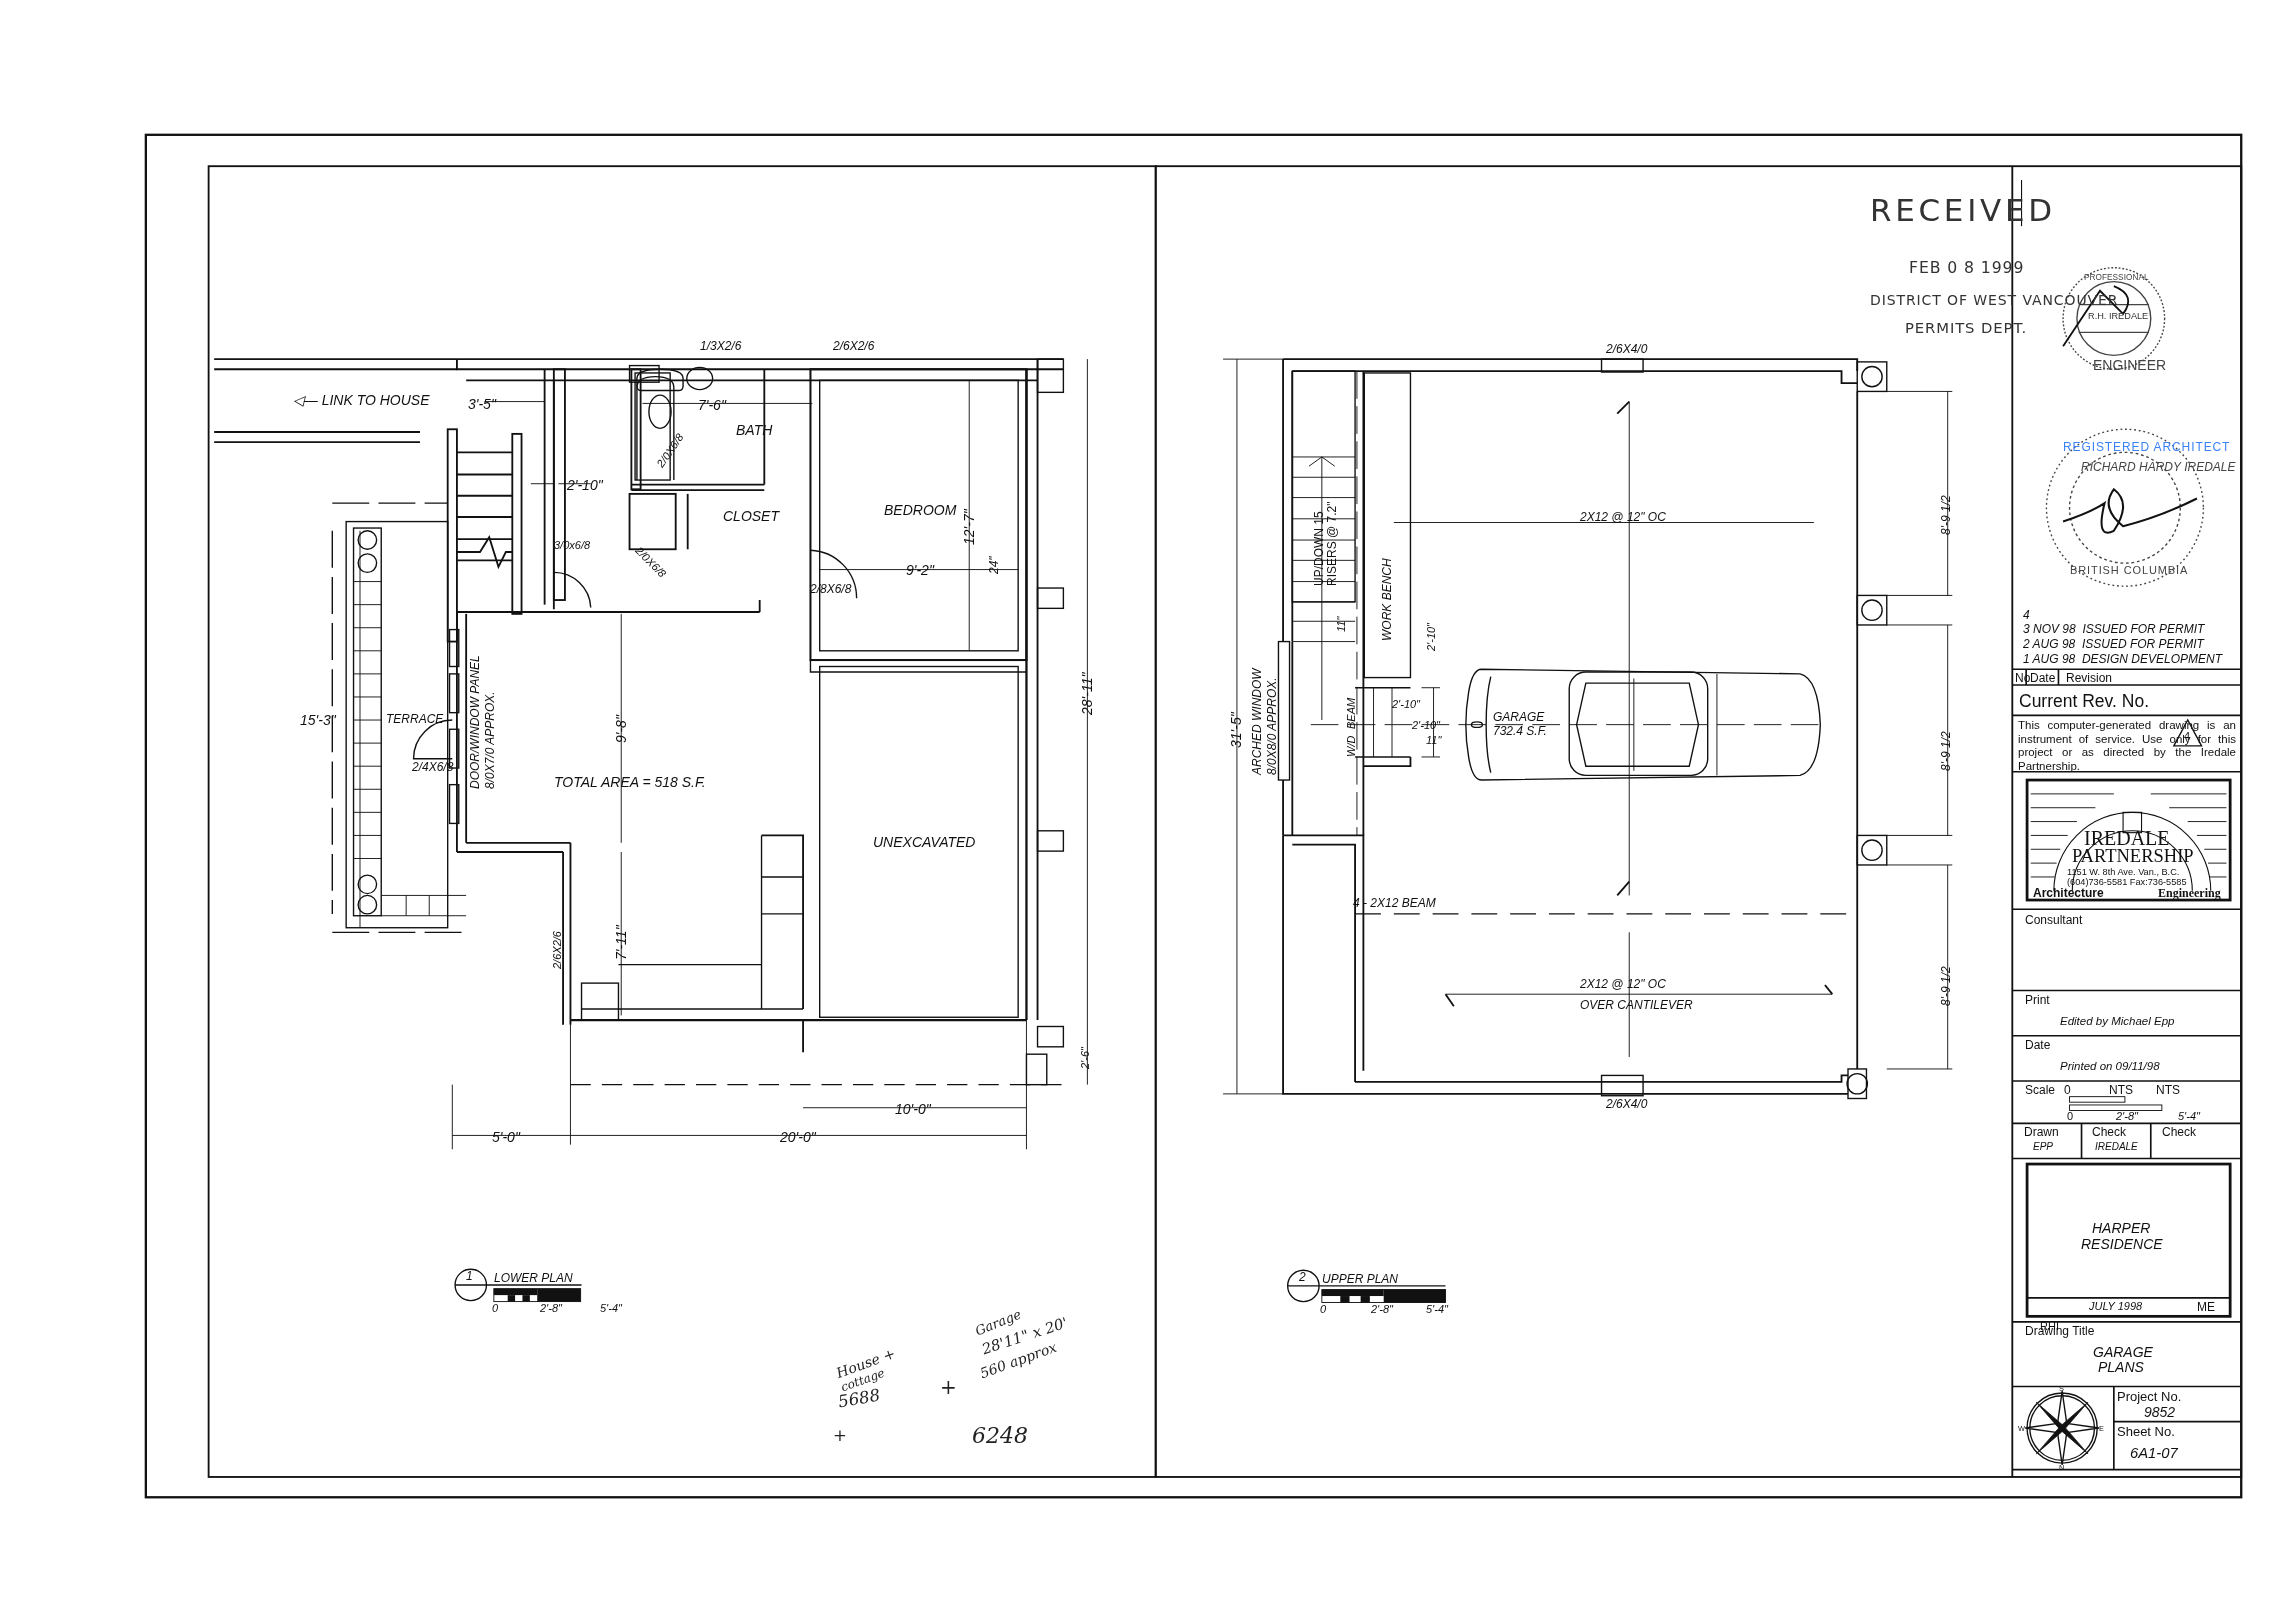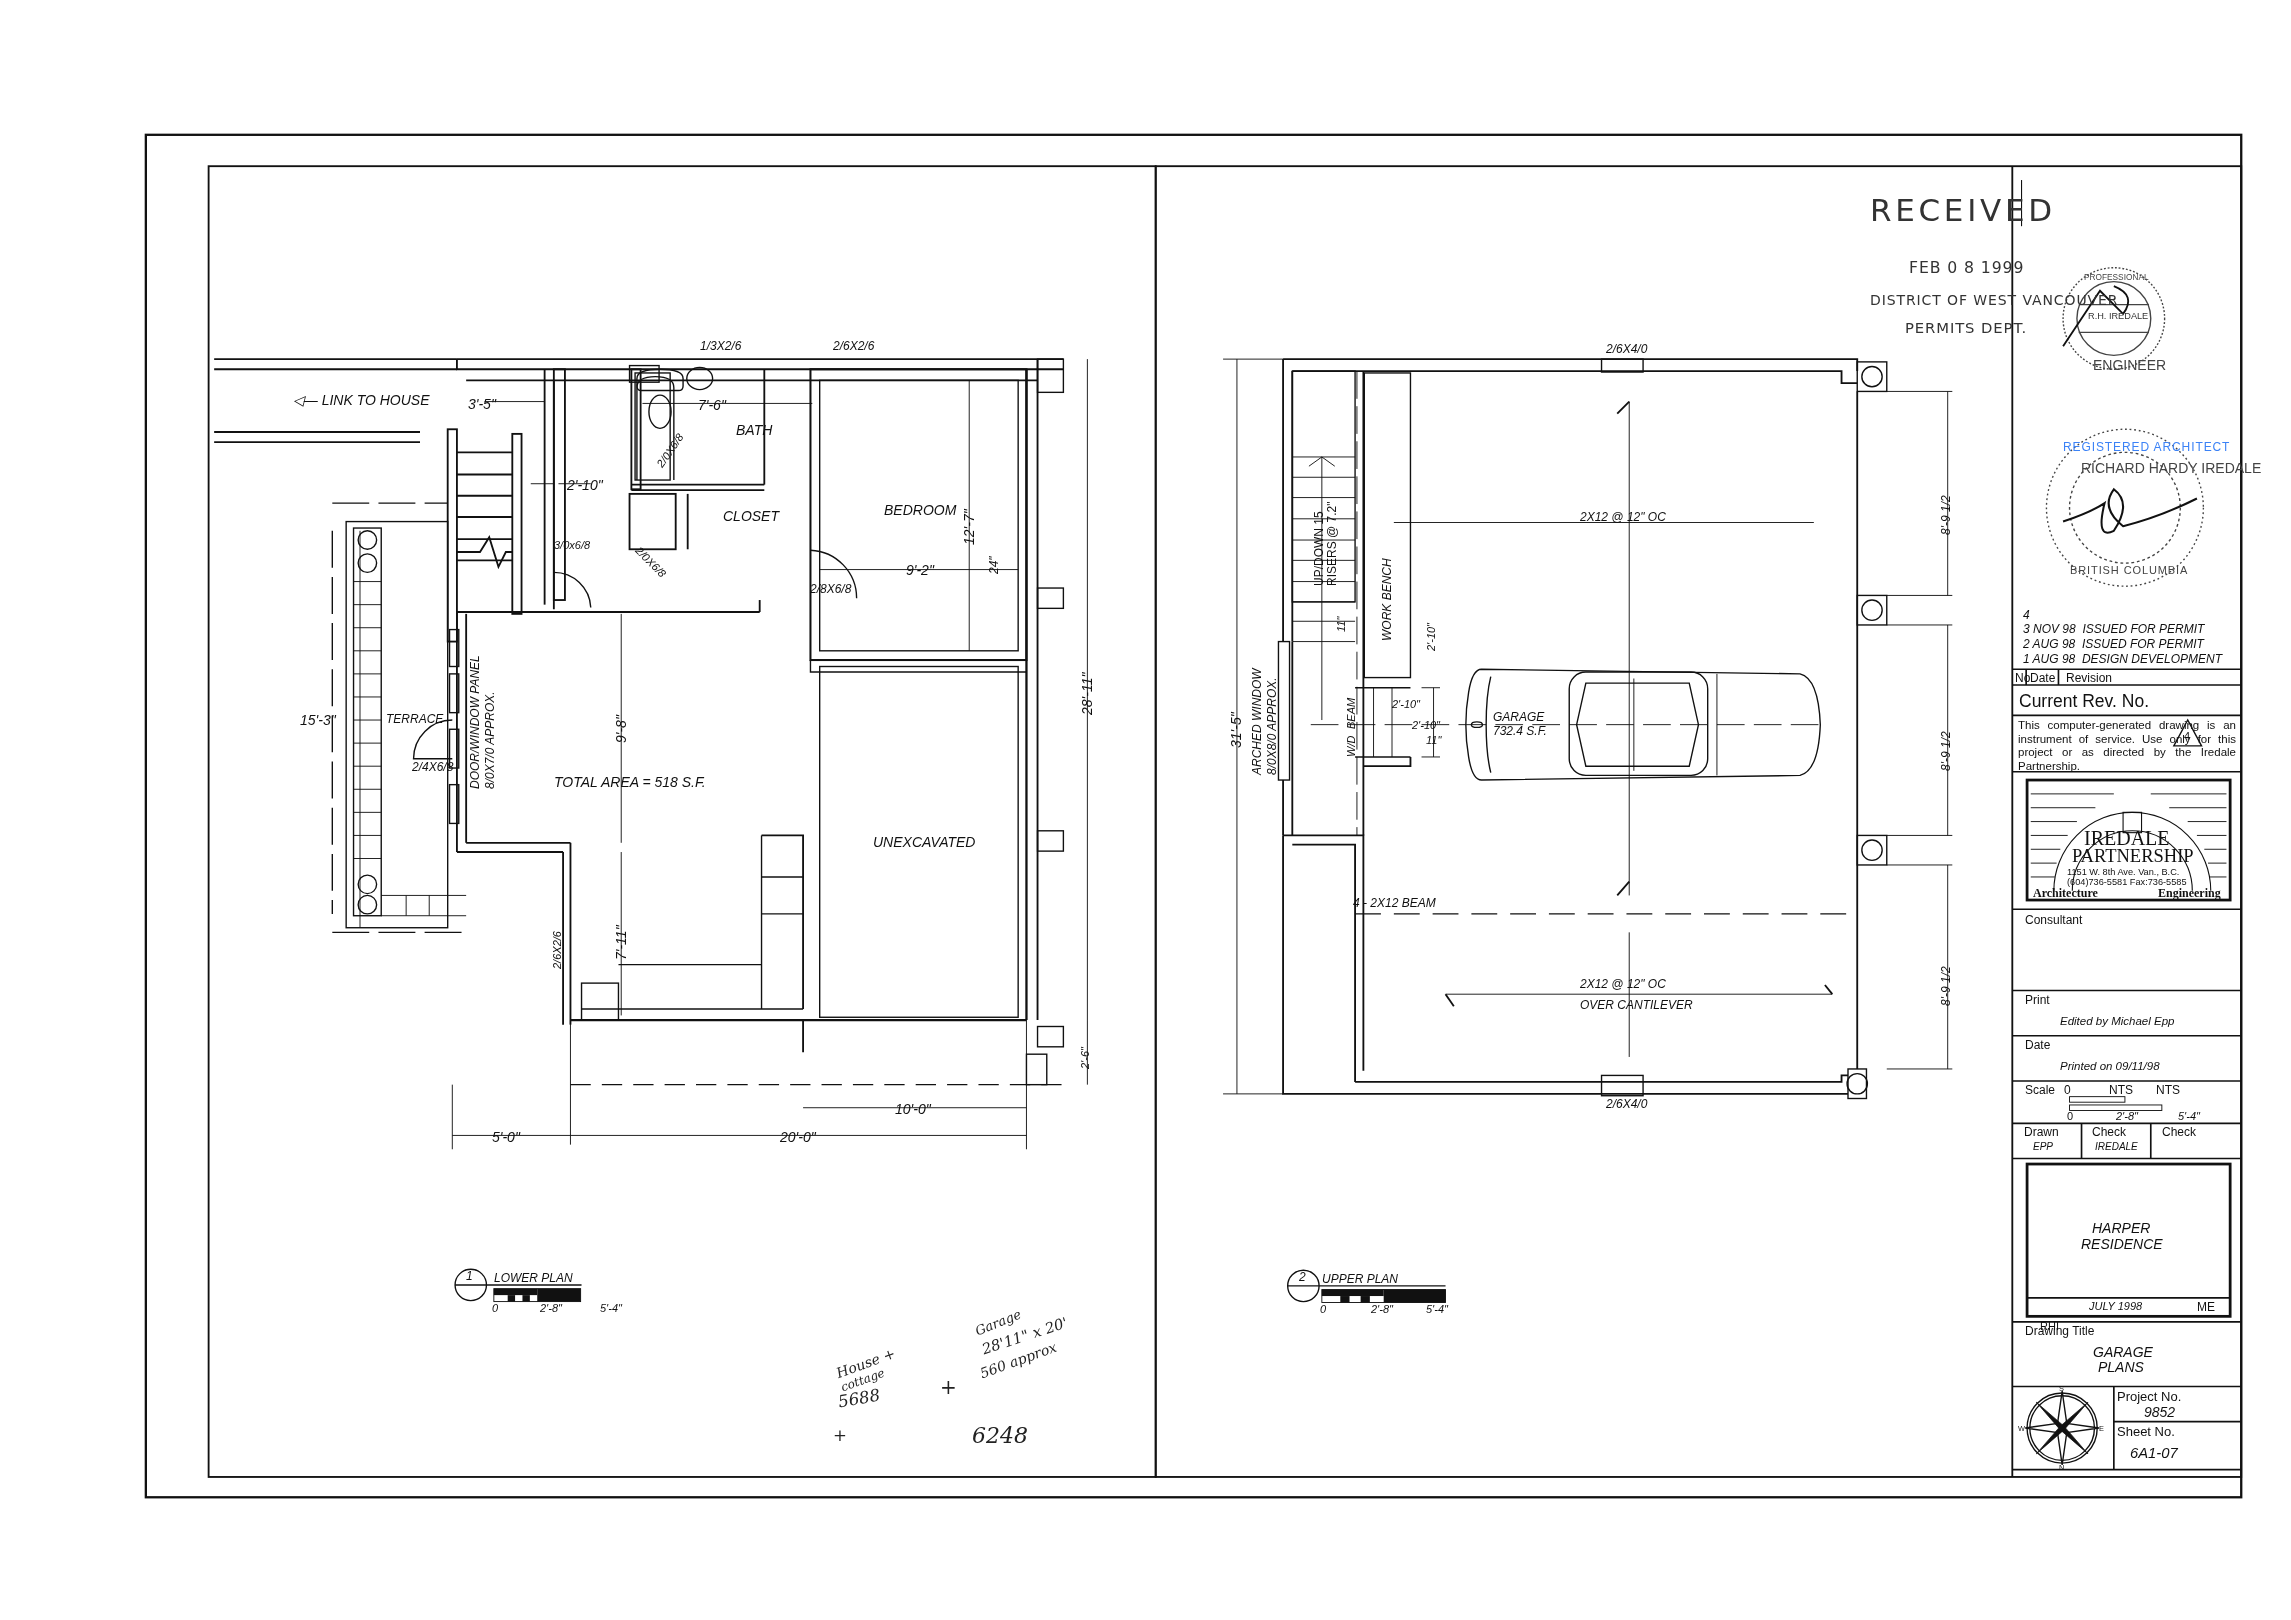--- a/index.html
+++ b/index.html
@@ -445,21 +445,21 @@
 <div class="tb" style="left:2030px;top:672px;font-size:12px;">Date</div>
 <div class="tb" style="left:2066px;top:672px;font-size:12px;">Revision</div>
 <div class="tb" style="left:2019px;top:692px;font-size:17.5px;">Current Rev. No.</div>
 <div class="tb" style="left:2184px;top:731px;font-size:11px;">4</div>
 <div class="tb" style="left:2018px;top:719px;width:218px;white-space:normal;font-size:11.5px;line-height:1.18;text-align:justify;">This computer-generated drawing is an instrument of service. Use only for this project or as directed by the Iredale Partnership.</div>
 
 <div class="tb" style="left:2084px;top:828px;font-size:20px;font-family:'Liberation Serif',serif;">IREDALE</div>
 <div class="tb" style="left:2072px;top:847px;font-size:18.5px;font-family:'Liberation Serif',serif;">PARTNERSHIP</div>
 <div class="tb" style="left:2067px;top:868px;font-size:9.2px;">1151 W. 8th Ave. Van., B.C.</div>
 <div class="tb" style="left:2067px;top:878px;font-size:9.2px;">(604)736-5581 Fax:736-5585</div>
-<div class="tb" style="left:2033px;top:887px;font-size:12px;font-family:Liberation Serif, serif;font-weight:bold;">Architecture</div>
+<div class="tb" style="left:2033px;top:887px;font-size:12px;font-family:Liberation Sans, sans-serif;font-weight:bold;">Architecture</div>
 <div class="tb" style="left:2158px;top:887px;font-size:12px;font-family:'Liberation Serif',serif;font-weight:bold;">Engineering</div>
 
 <div class="tb" style="left:2025px;top:914px;font-size:12px;">Consultant</div>
 <div class="tb" style="left:2025px;top:994px;font-size:12px;">Print</div>
 <div class="tb" style="left:2060px;top:1015px;font-size:11.5px;font-style:italic;">Edited by Michael Epp</div>
 <div class="tb" style="left:2025px;top:1039px;font-size:12px;">Date</div>
 <div class="tb" style="left:2060px;top:1060px;font-size:11.5px;font-style:italic;">Printed on 09/11/98</div>
 <div class="tb" style="left:2025px;top:1084px;font-size:12px;">Scale</div>
 <div class="tb" style="left:2064px;top:1084px;font-size:12px;">0</div>
 <div class="tb" style="left:2109px;top:1084px;font-size:12px;">NTS</div>
@@ -490,15 +490,15 @@
 
 <div class="tb" style="left:2059px;top:1385px;font-size:7.4px;">S</div>
 <div class="tb" style="left:2059px;top:1464px;font-size:7.4px;">N</div>
 <div class="tb" style="left:2099px;top:1425px;font-size:7.4px;">E</div>
 <div class="tb" style="left:2018px;top:1425px;font-size:7.4px;">W</div>
 
 <div class="tb" style="left:2088px;top:312px;font-size:9.2px;color:#333;">R.H. IREDALE</div>
 <div class="tb" style="left:2084px;top:273px;font-size:8.3px;color:#444;">PROFESSIONAL</div>
 <div class="tb" style="left:2093px;top:358px;font-size:14px;color:#444;">ENGINEER</div>
 <div class="tb" style="left:2063px;top:441px;font-size:12px;color:#3b82f6;letter-spacing:0.9px;">REGISTERED ARCHITECT</div>
-<div class="tb" style="left:2081px;top:461px;font-size:14px;color:#444;">RICHARD HARDY IREDALE</div>
+<div class="tb" style="left:2081px;top:461px;font-size:12px;color:#444;font-style:italic;">RICHARD HARDY IREDALE</div>
 <div class="tb" style="left:2070px;top:565px;font-size:11px;color:#444;letter-spacing:0.9px;text-align:right;">BRITISH COLUMBIA</div>
 
 
 </body></html>

